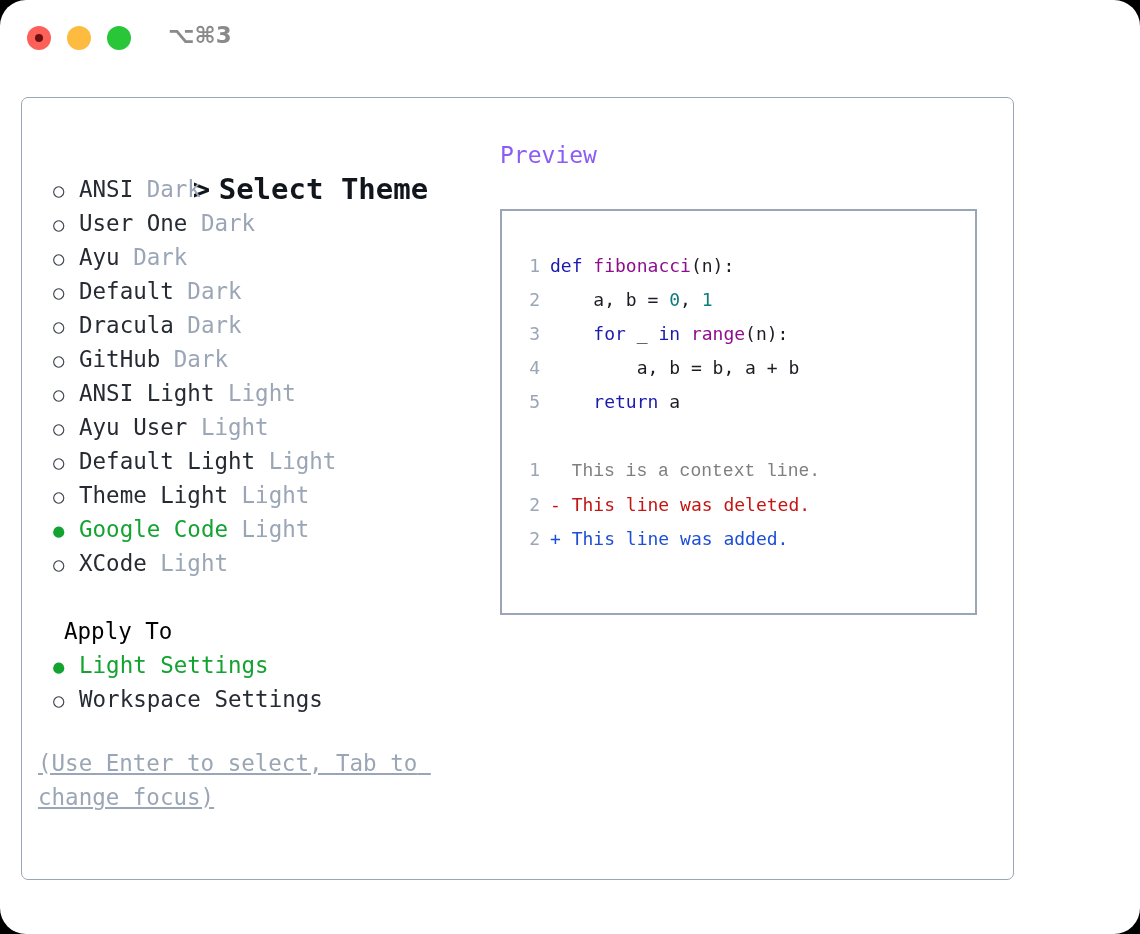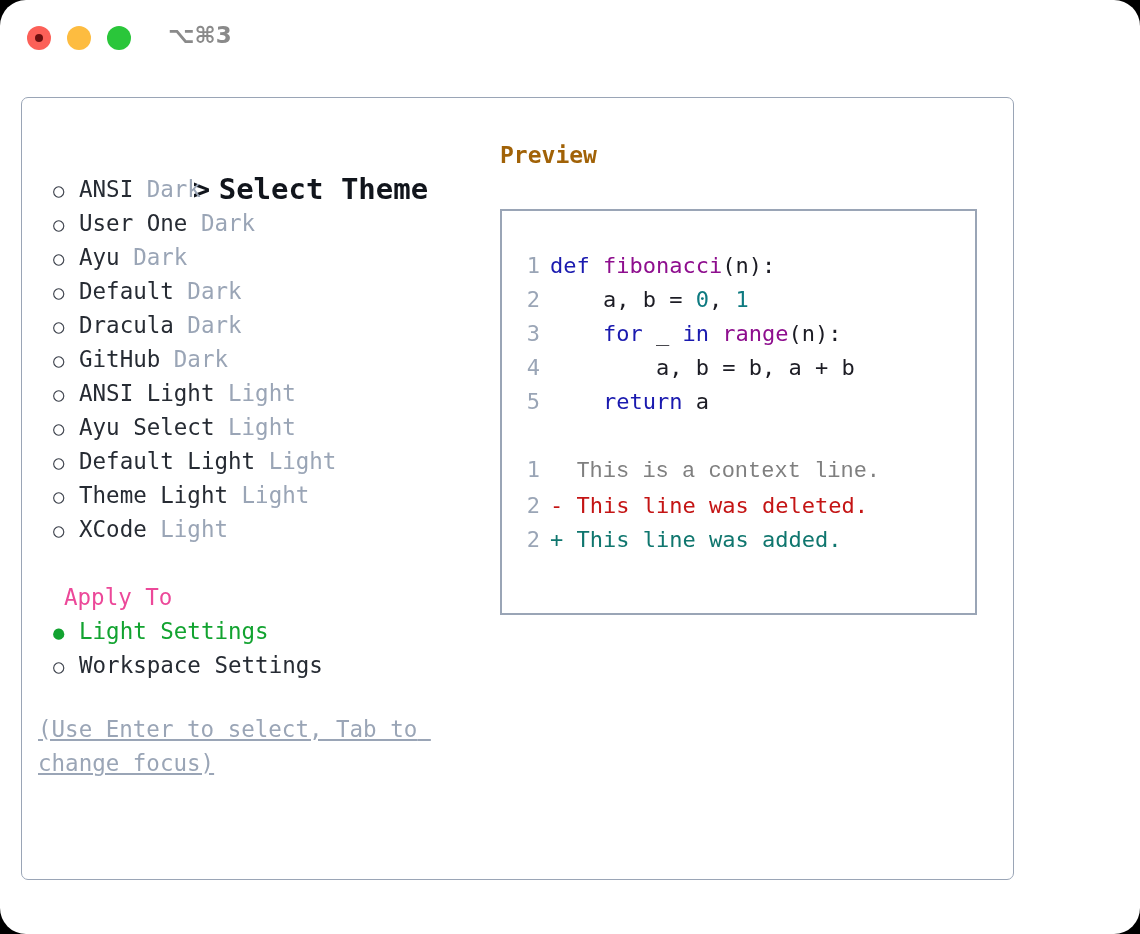--- a/index.html
+++ b/index.html
@@ -126,21 +126,21 @@
   .name { color: #262b33; }
   .name.sel { color: #12a330; }
   .variant { color: #9aa5b6; }
 
   .spacer { height: 34px; }
 
   .section-label {
     height: 34px;
     line-height: 34px;
     font-size: 22.5px;
-    color: #ec4899;
+    color: #000000;
     white-space: pre;
     padding-left: 26px;
   }
 
   .hint {
     margin-top: 30px;
     font-size: 22.5px;
     line-height: 34px;
     color: #9aa5b6;
     width: 400px;
@@ -150,57 +150,57 @@
 
   
   .right-col {
     position: absolute;
     left: 478px;
     top: 40px;
     width: 490px;
   }
   .preview-title {
     font-size: 23px;
-    font-weight: bold;
-    color: #a16207;
+    font-weight: normal;
+    color: #8b5cf6;
     line-height: 34px;
     white-space: pre;
   }
   .preview-box {
     margin-top: 37px;
     width: 477px;
     height: 406px;
     border: 2px solid #9aa5b6;
     box-sizing: border-box;
     background: #ffffff;
     position: relative;
   }
   .code {
     position: absolute;
     left: 14px;
     top: 38px;
-    font-size: 22px;
+    font-size: 18px;
     line-height: 34px;
     white-space: pre;
   }
   .ln {
     display: inline-block;
     width: 24px;
     text-align: right;
     color: #9aa5b6;
     margin-right: 10px;
   }
   .kw  { color: #1a1aaf; }
   .fn  { color: #8e0e8e; }
   .num { color: #0d7a80; }
   .pl  { color: #1c1c24; }
   .gap { height: 34px; }
   .ctx { color: #7f7f7f; font-family: Liberation Mono, monospace; }
   .del { color: #c41414; }
-  .add { color: #0f766e; }
+  .add { color: #1d4ed8; }
 </style>
 </head>
 <body>
 
 <div class="window">
 
   <div class="titlebar">
     <div class="traffic">
       <span class="dot red"></span>
       <span class="dot yellow"></span>
@@ -218,23 +218,24 @@
       </div>
 
       <div id="theme-list">
           <div class="row"><span class="bullet">○</span><span class="name">ANSI</span><span class="variant"> Dark</span></div>
           <div class="row"><span class="bullet">○</span><span class="name">User One</span><span class="variant"> Dark</span></div>
           <div class="row"><span class="bullet">○</span><span class="name">Ayu</span><span class="variant"> Dark</span></div>
           <div class="row"><span class="bullet">○</span><span class="name">Default</span><span class="variant"> Dark</span></div>
           <div class="row"><span class="bullet">○</span><span class="name">Dracula</span><span class="variant"> Dark</span></div>
           <div class="row"><span class="bullet">○</span><span class="name">GitHub</span><span class="variant"> Dark</span></div>
           <div class="row"><span class="bullet">○</span><span class="name">ANSI Light</span><span class="variant"> Light</span></div>
-          <div class="row"><span class="bullet">○</span><span class="name">Ayu Select</span><span class="variant"> Light</span></div>
+          <div class="row"><span class="bullet">○</span><span class="name">Ayu User</span><span class="variant"> Light</span></div>
           <div class="row"><span class="bullet">○</span><span class="name">Default Light</span><span class="variant"> Light</span></div>
           <div class="row"><span class="bullet">○</span><span class="name">Theme Light</span><span class="variant"> Light</span></div>
+          <div class="row"><span class="bullet sel">●</span><span class="name sel">Google Code</span><span class="variant"> Light</span></div>
           <div class="row"><span class="bullet">○</span><span class="name">XCode</span><span class="variant"> Light</span></div>
         </div>
 
       <div class="spacer"></div>
 
       <div class="section-label">Apply To</div>
 
       <div id="apply-list">
           <div class="row"><span class="bullet sel">●</span><span class="name sel">Light Settings</span></div>
           <div class="row"><span class="bullet">○</span><span class="name">Workspace Settings</span></div>

